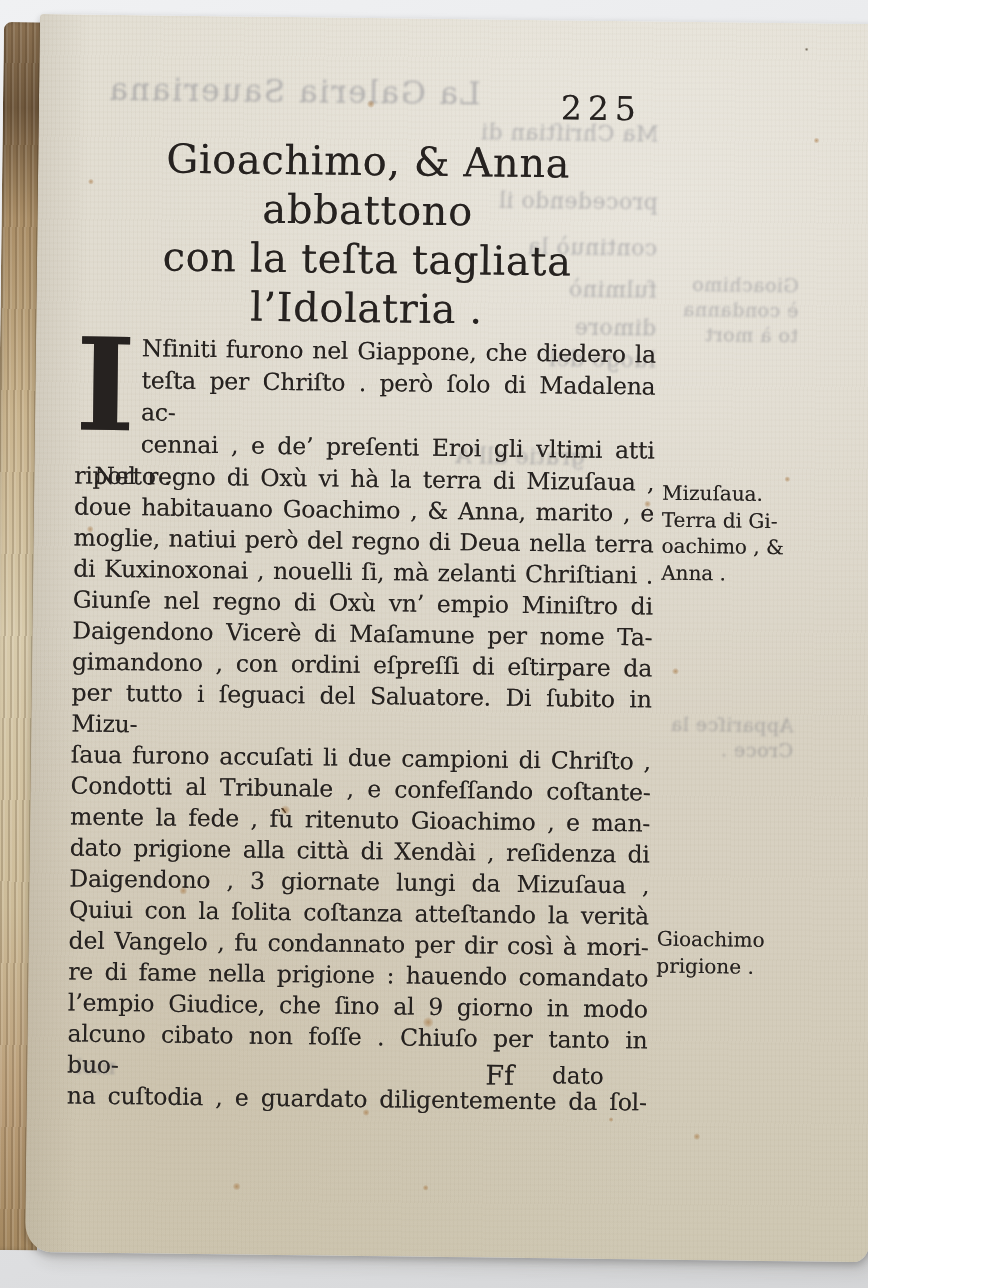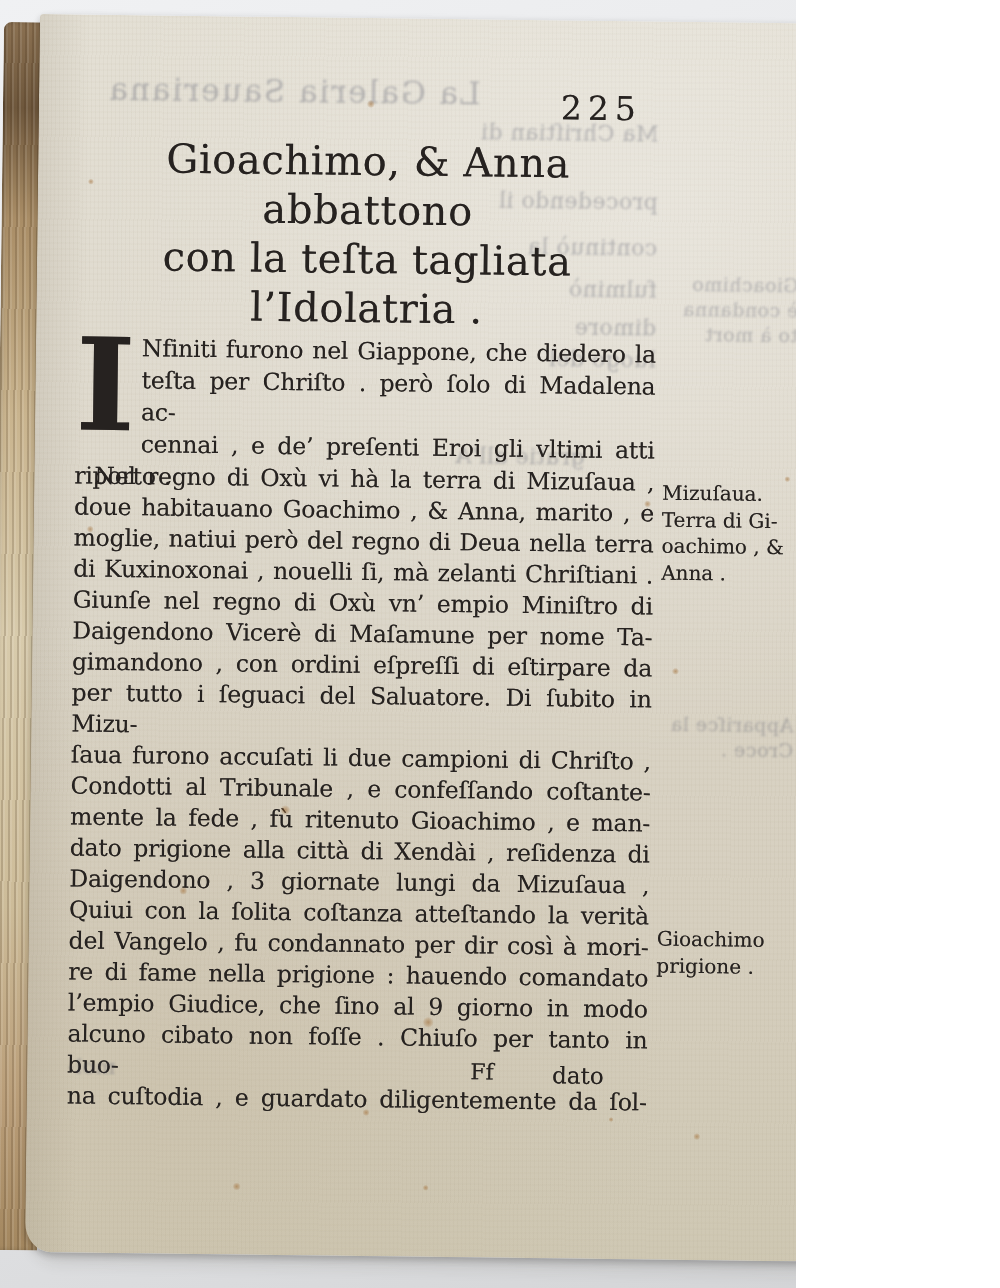--- a/index.html
+++ b/index.html
@@ -1,17 +1,17 @@
 <!DOCTYPE html>
 <html><head>
 <meta charset="utf-8">
 <style>
   html,body{margin:0;padding:0;}
   .scene{
-    position:relative; width:796px; height:1288px; overflow:hidden;
+    position:relative; width:868px; height:1288px; overflow:hidden;
     background:linear-gradient(155deg,#f0f1f3 0%,#e9eaec 35%,#dfe0e2 70%,#d4d5d7 100%);
     font-family:"DejaVu Serif", serif; color:#262220;
   }
   
   .left-edges{
     position:absolute; left:4px; top:22px; width:48px; height:1228px;
     transform:rotate(0.7deg); transform-origin:top left; border-radius:8px 0 0 10px;
     background:
       repeating-linear-gradient(90deg, rgba(60,40,20,0.18) 0 2px, rgba(255,255,255,0.10) 2px 4px, rgba(0,0,0,0) 4px 7px),
       linear-gradient(180deg,#8a7051 0%,#6e573c 7%,#a98d66 16%,#c9b48e 32%,#d8cbac 50%,#cdbc99 72%,#b99d78 88%,#a3875f 100%);
@@ -148,21 +148,21 @@
       <span>oachimo , &amp;</span>
       <span>Anna .</span>
     </div>
 
     <div class="mnote ink" style="top:904px;">
       <span>Gioachimo</span>
       <span>prigione .</span>
     </div>
 
     <div class="ghost footer-item" style="left:40px; top:1040px; font-size:21px;">mol-</div>
-    <div class="footer-item ink" style="left:423px; top:1040px; width:64px; text-align:center; font-size:22px;">Ff</div>
+    <div class="footer-item ink" style="left:423px; top:1040px; width:64px; text-align:right; font-size:27px;">Ff</div>
     <div class="footer-item ink" style="left:525px; top:1042px; width:72px; font-size:23px;">dato</div>
 
     <div class="spot fox" style="left:328px; top:82px;  width:8px;  height:8px;"></div>
     <div class="spot fox" style="left:50px;  top:164px; width:6px;  height:6px;"></div>
     <div class="spot speck" style="left:765px; top:24px; width:4px; height:4px;"></div>
     <div class="spot fox" style="left:775px; top:114px; width:6px;  height:6px;"></div>
     <div class="spot fox" style="left:53px;  top:511px; width:7px;  height:7px;"></div>
     <div class="spot fox" style="left:750px; top:453px; width:6px;  height:6px;"></div>
     <div class="spot fox" style="left:610px; top:479px; width:7px;  height:7px;"></div>
     <div class="spot fox" style="left:640px; top:646px; width:7px;  height:7px;"></div>

